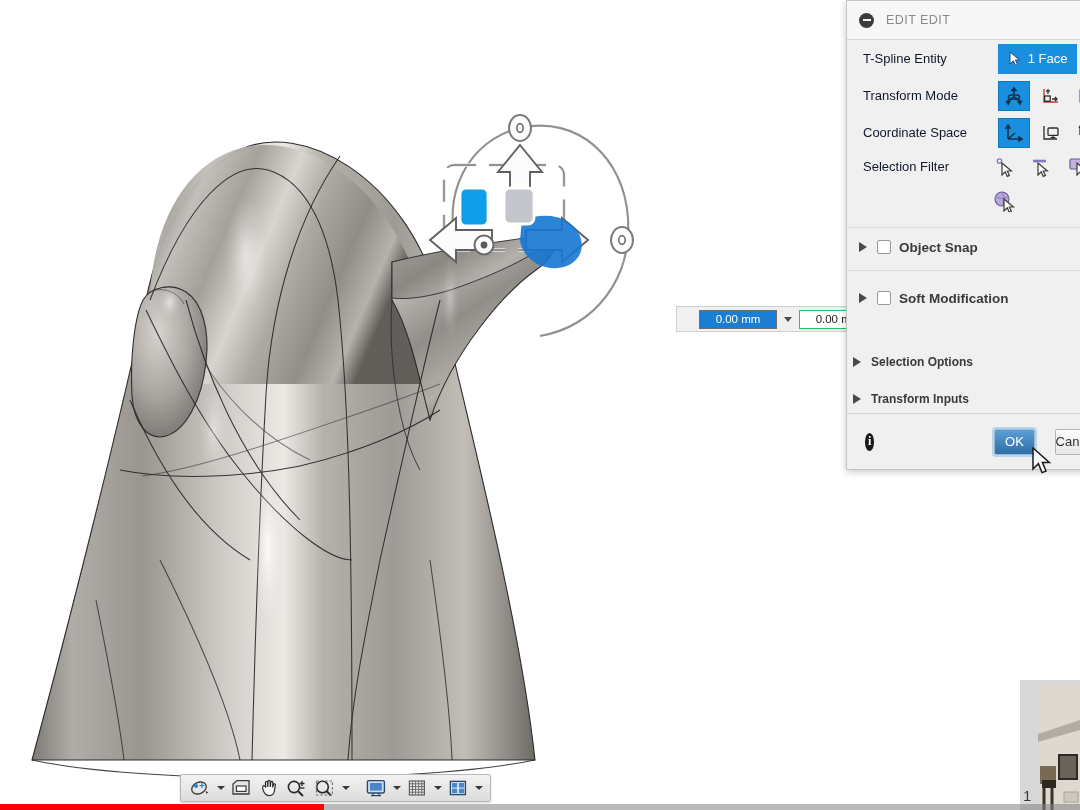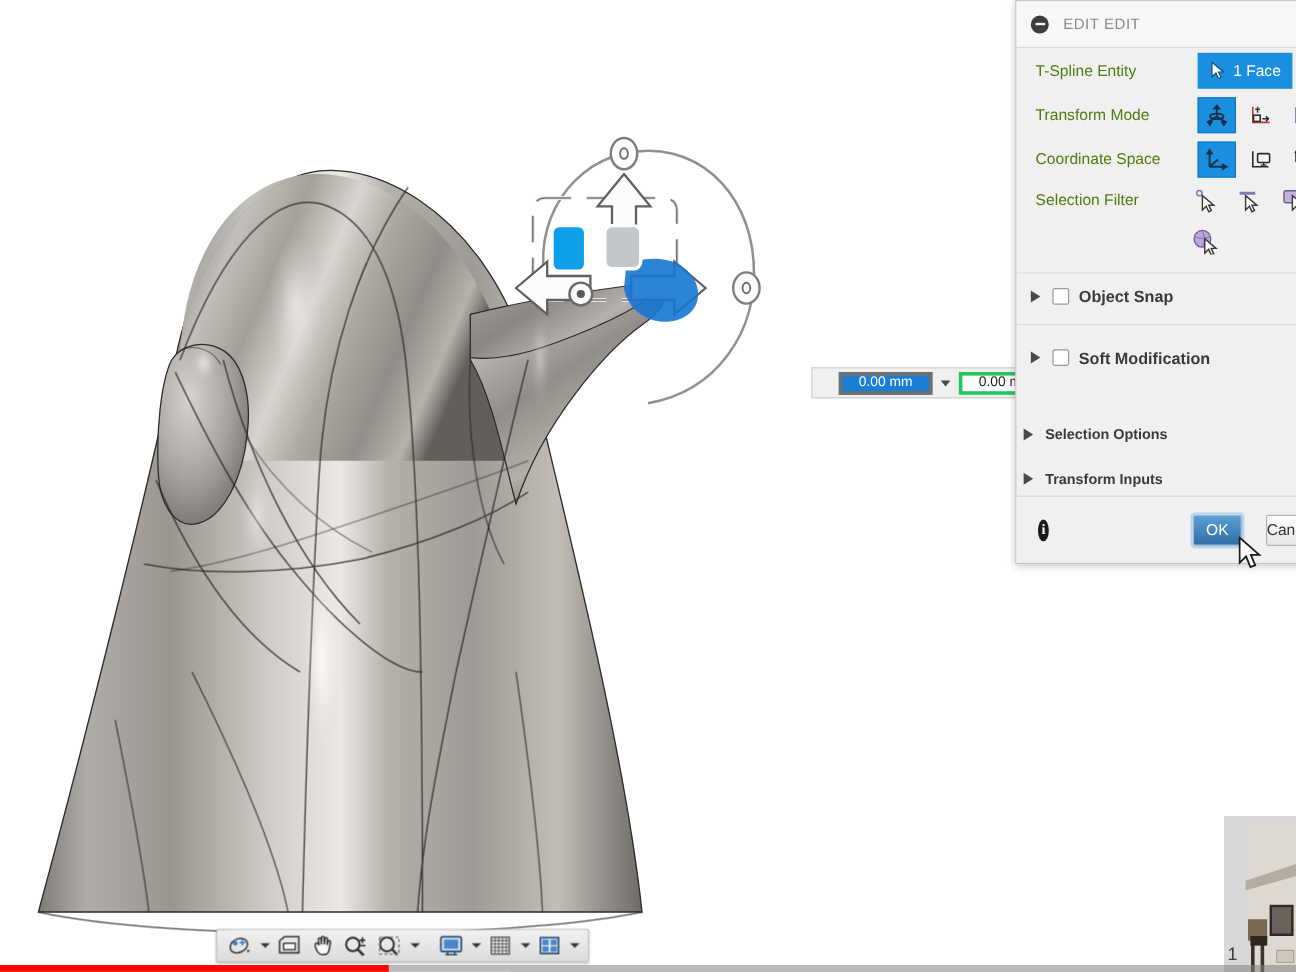--- a/index.html
+++ b/index.html
@@ -58,21 +58,21 @@
   #float-inputs {
     position:absolute; left:676px; top:306px;
     height:26px; display:flex; align-items:center;
     background:#f0f0f0;
     border:1px solid #cfcfcf;
     padding:0 4px 0 22px;
     gap:0px;
   }
   .num-field {
     width:78px; height:19px;
-    border:3px solid #22c55e;
+    border:1px solid #22c55e;
     background:#ffffff;
     font-size:11.5px; color:#222;
     display:flex; align-items:center; justify-content:center;
     font-family:"Liberation Sans", sans-serif;
   }
   .num-field.selected { background:#1a7fd4; color:#ffffff; border-color:#6f6f6f; }
   .num-caret {
     width:22px; height:19px; display:flex; align-items:center; justify-content:center; cursor:pointer;
   }
   .num-caret i {
@@ -100,21 +100,21 @@
     width:15px;height:15px;border-radius:50%;
     background:#3d3d3d; display:flex;align-items:center;justify-content:center;
     cursor:pointer;
   }
   #ef-collapse i { display:block; width:8px;height:2px;background:#f7f7f7; }
   #ef-title { font-size:12.5px; color:#8a8a8a; letter-spacing:.45px; }
 
   .ef-row {
     display:flex; align-items:center; min-height:37px; padding-left:16px;
   }
-  .ef-label { width:135px; font-size:13px; color:#4d7c0f; }
+  .ef-label { width:135px; font-size:13px; color:#0f172a; }
   .ef-ctrls { display:flex; align-items:flex-end; gap:5px; }
 
   .icon-btn {
     width:32px;height:30px;
     display:flex;align-items:center;justify-content:center;
     cursor:pointer; border:1px solid transparent; background:transparent;
   }
   .icon-btn.active { background:#1a8fe0; border-color:#0f7ac4; }
 
   .sel-pill {

